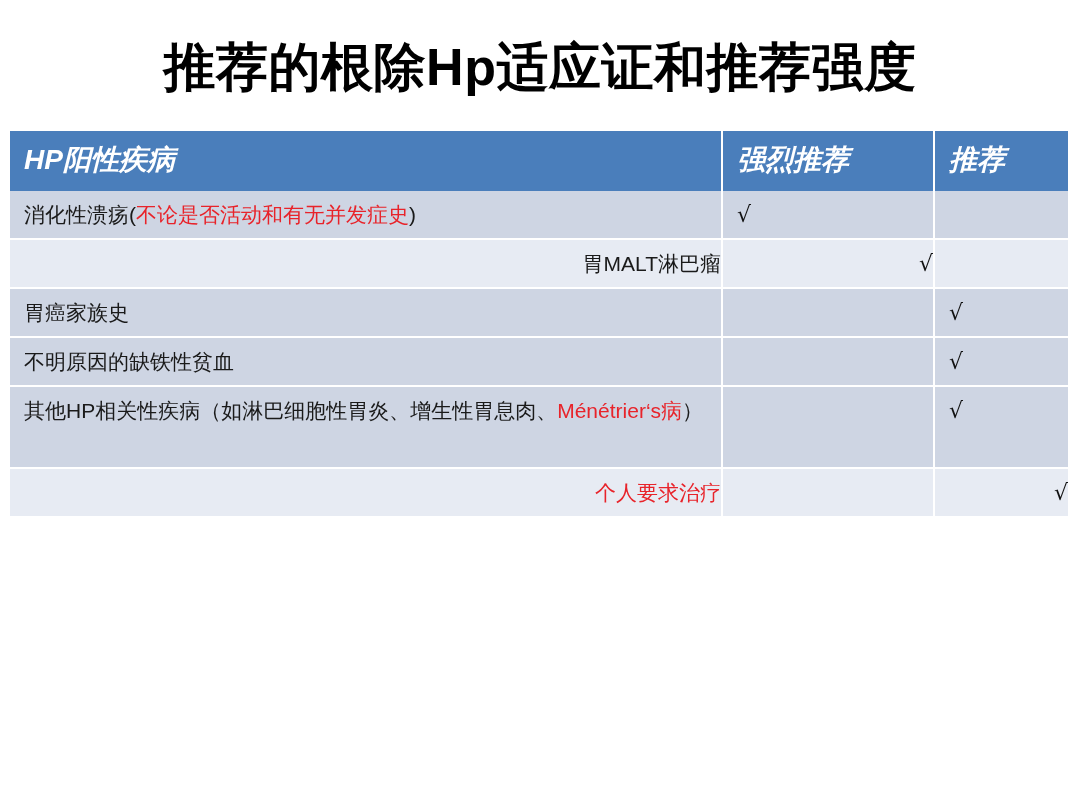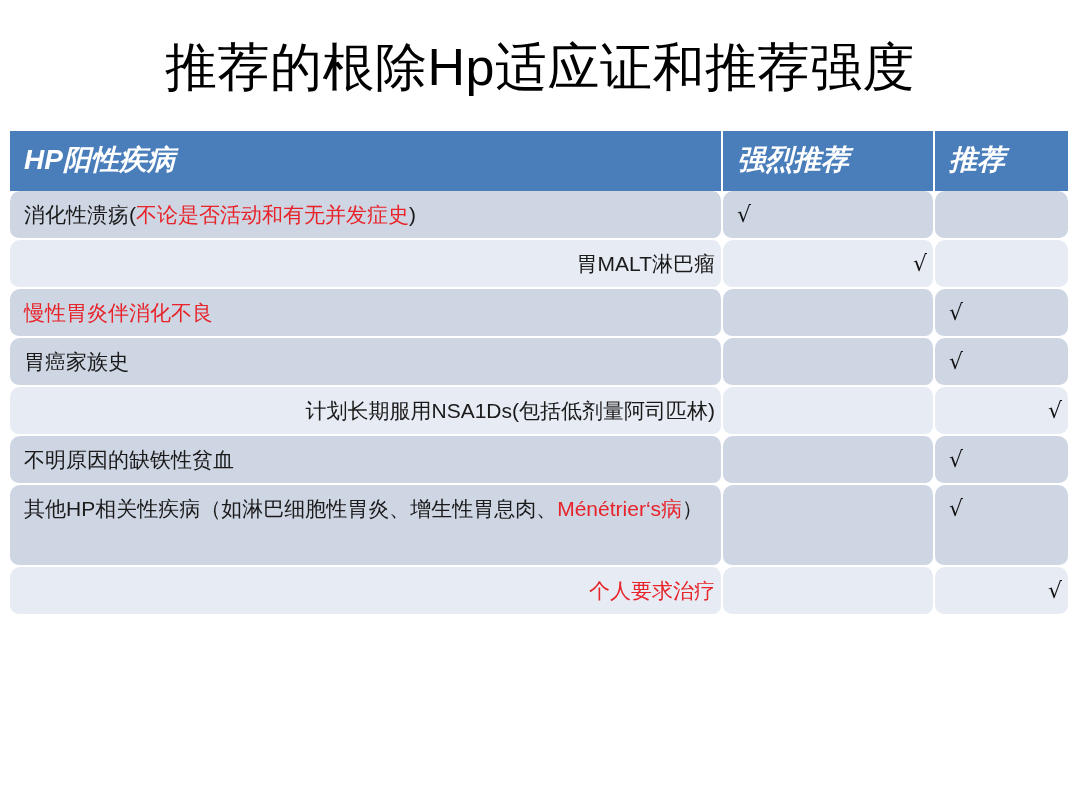--- a/index.html
+++ b/index.html
@@ -23,21 +23,21 @@
 
   
   .slide-title {
     position: absolute;
     left: 0;
     top: 36px;
     width: 1080px;
     text-align: center;
     font-size: 52px;
     line-height: 62px;
-    font-weight: 400;
+    font-weight: 700;
     color: #000000;
     letter-spacing: 0.5px;
     white-space: nowrap;
   }
 
   
   .tbl-wrap {
     position: absolute;
     left: 10px;
     top: 131px;
@@ -66,26 +66,25 @@
     box-sizing: border-box;
     font-style: italic;
   }
   thead th.last { border-right: none; }
 
   tbody td {
     font-size: 21px;
     line-height: 29px;
     color: #1a1a1a;
     vertical-align: top;
-    padding: 9px 6px 9px 14px;
+    padding: 9px 0 9px 14px;
     border-right: 2px solid #ffffff;
     border-bottom: 2px solid #ffffff;
     box-sizing: border-box;
     height: 47px;
-    border-radius: 10px;
   }
   tbody td.last { border-right: none; }
 
   tbody tr.odd td  { background: #CED5E3; }
   tbody tr.even td { background: #E7EBF3; text-align: right; }
 
   tbody tr.odd  td.mark, tbody tr.even td.mark { padding-left: 14px; }
   td.mark {
     font-size: 22px;
     color: #111111;
@@ -128,35 +127,21 @@
           </tr>
           <tr class="even">
             <td>
               <span class="disease-text"><span class="blk">胃MALT淋巴瘤</span></span>
             </td>
             <td class="mark">√</td>
             <td class="mark last"></td>
           </tr>
           <tr class="odd">
             <td>
-              <span class="disease-text"><span class="red">慢性胃炎伴消化不良</span></span>
-            </td>
-            <td class="mark"></td>
-            <td class="mark last">√</td>
-          </tr>
-          <tr class="odd">
-            <td>
               <span class="disease-text"><span class="blk">胃癌家族史</span></span>
-            </td>
-            <td class="mark"></td>
-            <td class="mark last">√</td>
-          </tr>
-          <tr class="even">
-            <td>
-              <span class="disease-text"><span class="blk">计划长期服用NSA1Ds(包括低剂量阿司匹林)</span></span>
             </td>
             <td class="mark"></td>
             <td class="mark last">√</td>
           </tr>
           <tr class="odd">
             <td>
               <span class="disease-text"><span class="blk">不明原因的缺铁性贫血</span></span>
             </td>
             <td class="mark"></td>
             <td class="mark last">√</td>

